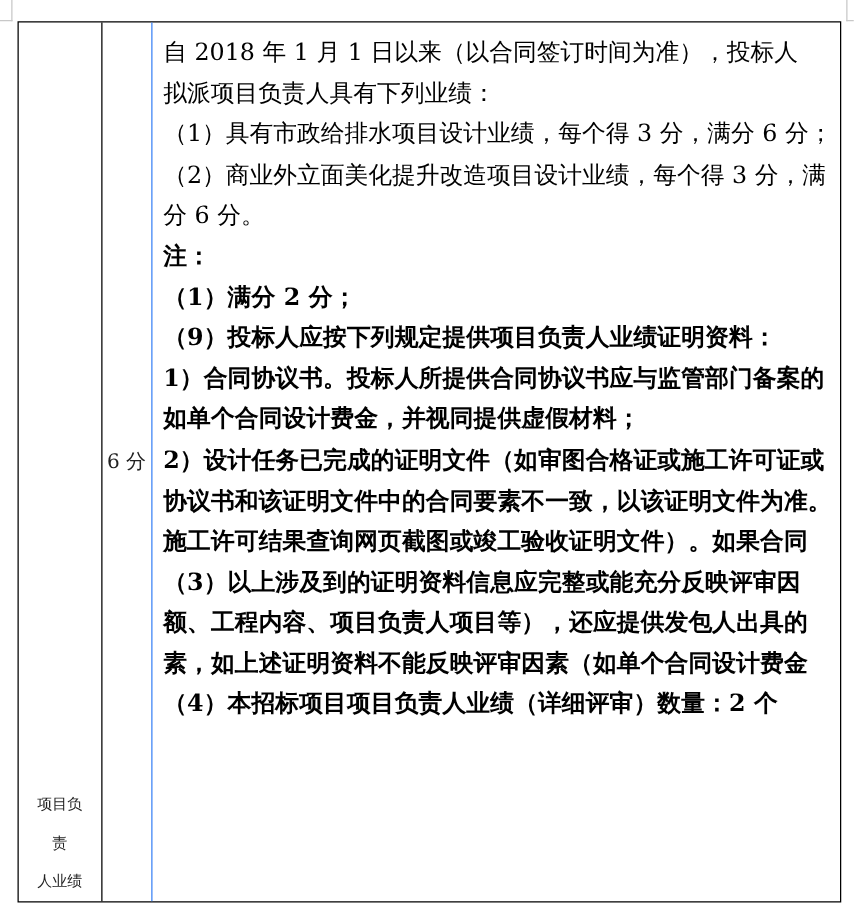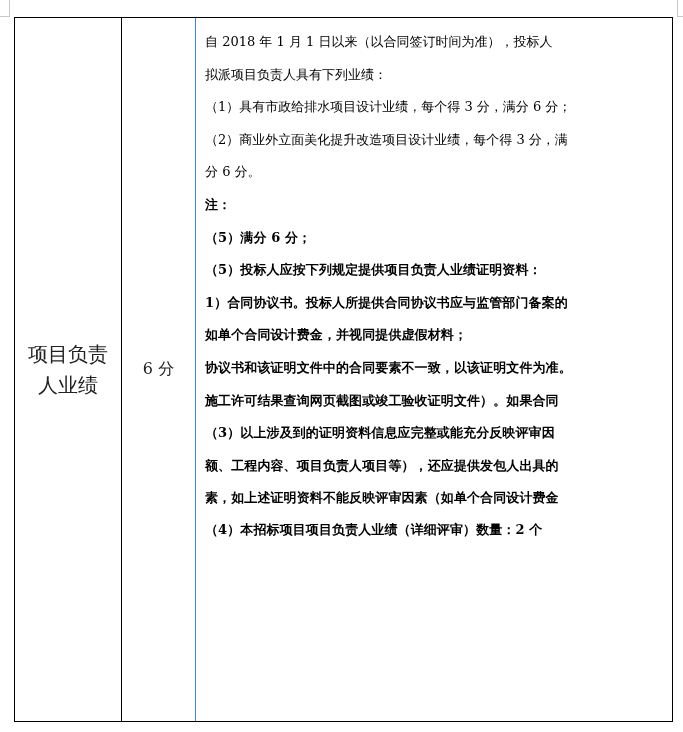--- a/index.html
+++ b/index.html
@@ -35,41 +35,41 @@
       display: flex;
     }
     .cell {
       box-sizing: border-box;
       height: 100%;
     }
     .cell-item {
       width: 107px;
       border-right: 1px solid #000;
       display: flex;
-      align-items: center;
+      align-items: flex-end;
       justify-content: center;
       text-align: center;
-      font-size: 20px;
+      font-size: 12px;
       line-height: 31px;
       color: #222;
       padding: 0 10px;
     }
     .cell-score {
       width: 74px;
       border-right: 1px solid #3b82f6;
       display: flex;
       align-items: center;
       justify-content: center;
       font-size: 16px;
       color: #222;
     }
     .cell-criteria {
       flex: 1;
       padding: 8px 6px 0 9px;
-      font-size: 13px;
+      font-size: 19px;
       line-height: 32.6px;
     }
     .line {
       white-space: nowrap;
       letter-spacing: 0px;
     }
     .u { text-underline-offset: 4px; }
     .b { font-weight: bold; letter-spacing: 0.1px; }
     .tight { line-height: 30px; }
   </style>
@@ -89,24 +89,25 @@
   <div class="cell cell-score">
     <span>6 分</span>
   </div>
   <div class="cell cell-criteria">
     <div class="line">自 2018 年 1 月 1 日以来（以合同签订时间为准），投标人</div>
     <div class="line">拟派项目负责人具有下列业绩：</div>
     <div class="line u">（1）具有市政给排水项目设计业绩，每个得 3 分，满分 6 分；</div>
     <div class="line u">（2）商业外立面美化提升改造项目设计业绩，每个得 3 分，满</div>
     <div class="line"><span class="u">分 6 分。</span></div>
     <div class="line b">注：</div>
-    <div class="line b">（5）满分 6 分；</div>
-    <div class="line b">（5）投标人应按下列规定提供项目负责人业绩证明资料：</div>
+    <div class="line b">（1）满分 2 分；</div>
+    <div class="line b">（9）投标人应按下列规定提供项目负责人业绩证明资料：</div>
     <div class="line b">1）合同协议书。投标人所提供合同协议书应与监管部门备案的</div>
     <div class="line b">如单个合同设计费金，并视同提供虚假材料；</div>
+    <div class="line b">2）设计任务已完成的证明文件（如审图合格证或施工许可证或</div>
     <div class="line b">协议书和该证明文件中的合同要素不一致，以该证明文件为准。</div>
     <div class="line b">施工许可结果查询网页截图或竣工验收证明文件）。如果合同</div>
     <div class="line b">（3）以上涉及到的证明资料信息应完整或能充分反映评审因</div>
     <div class="line b">额、工程内容、项目负责人项目等），还应提供发包人出具的</div>
     <div class="line b">素，如上述证明资料不能反映评审因素（如单个合同设计费金</div>
     <div class="line b tight">（4）本招标项目项目负责人业绩（详细评审）数量：2 个</div>
   </div>
 </div>
 
 </body></html>

